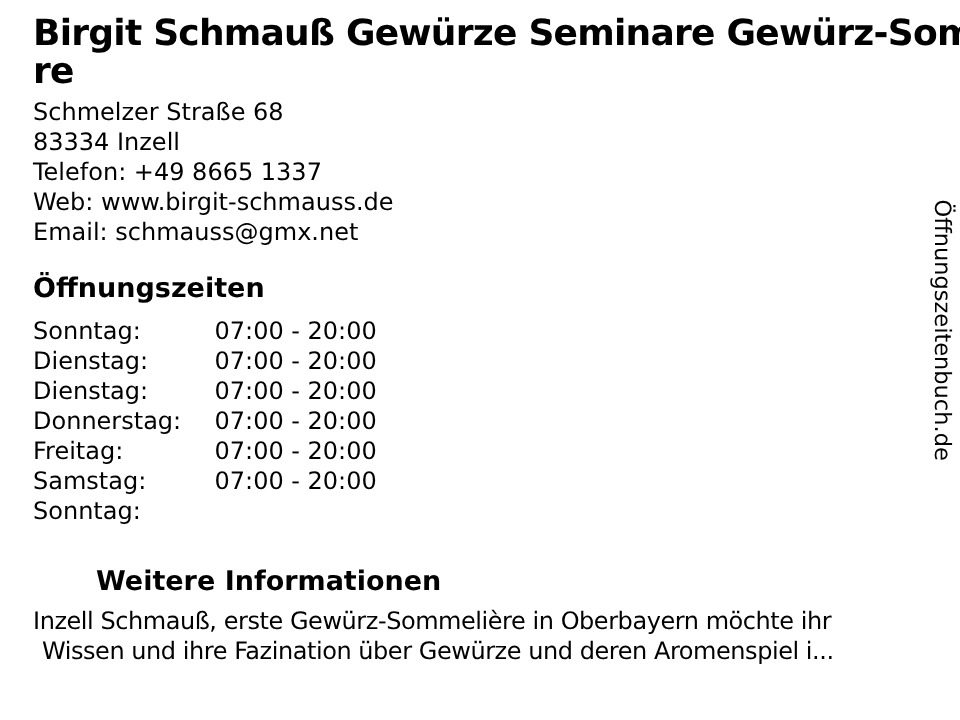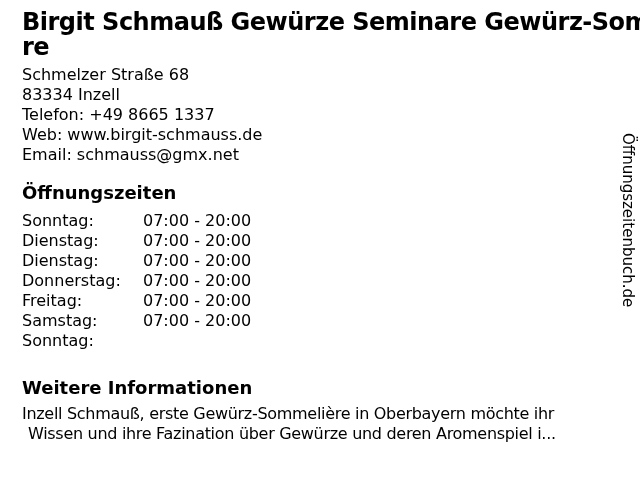--- a/index.html
+++ b/index.html
@@ -39,21 +39,21 @@
     font-weight: bold;
   }
   .hours-heading { margin-top: 17px; }
   .hours {
     margin-top: 8px;
     font-size: 16px;
     line-height: 20px;
   }
   .hours-row { display: flex; }
   .hours-row .day { width: 121px; }
-  .info-heading { margin-top: 26px; }
+  .info-heading { margin-top: 26px; margin-left: 42px; }
   .desc {
     margin-top: 6px;
     font-size: 16px;
     line-height: 20px;
     letter-spacing: -0.3px;
     white-space: nowrap;
   }
   .desc .line2 { margin-left: 6px; }
   .vertical-brand {
     position: absolute;

